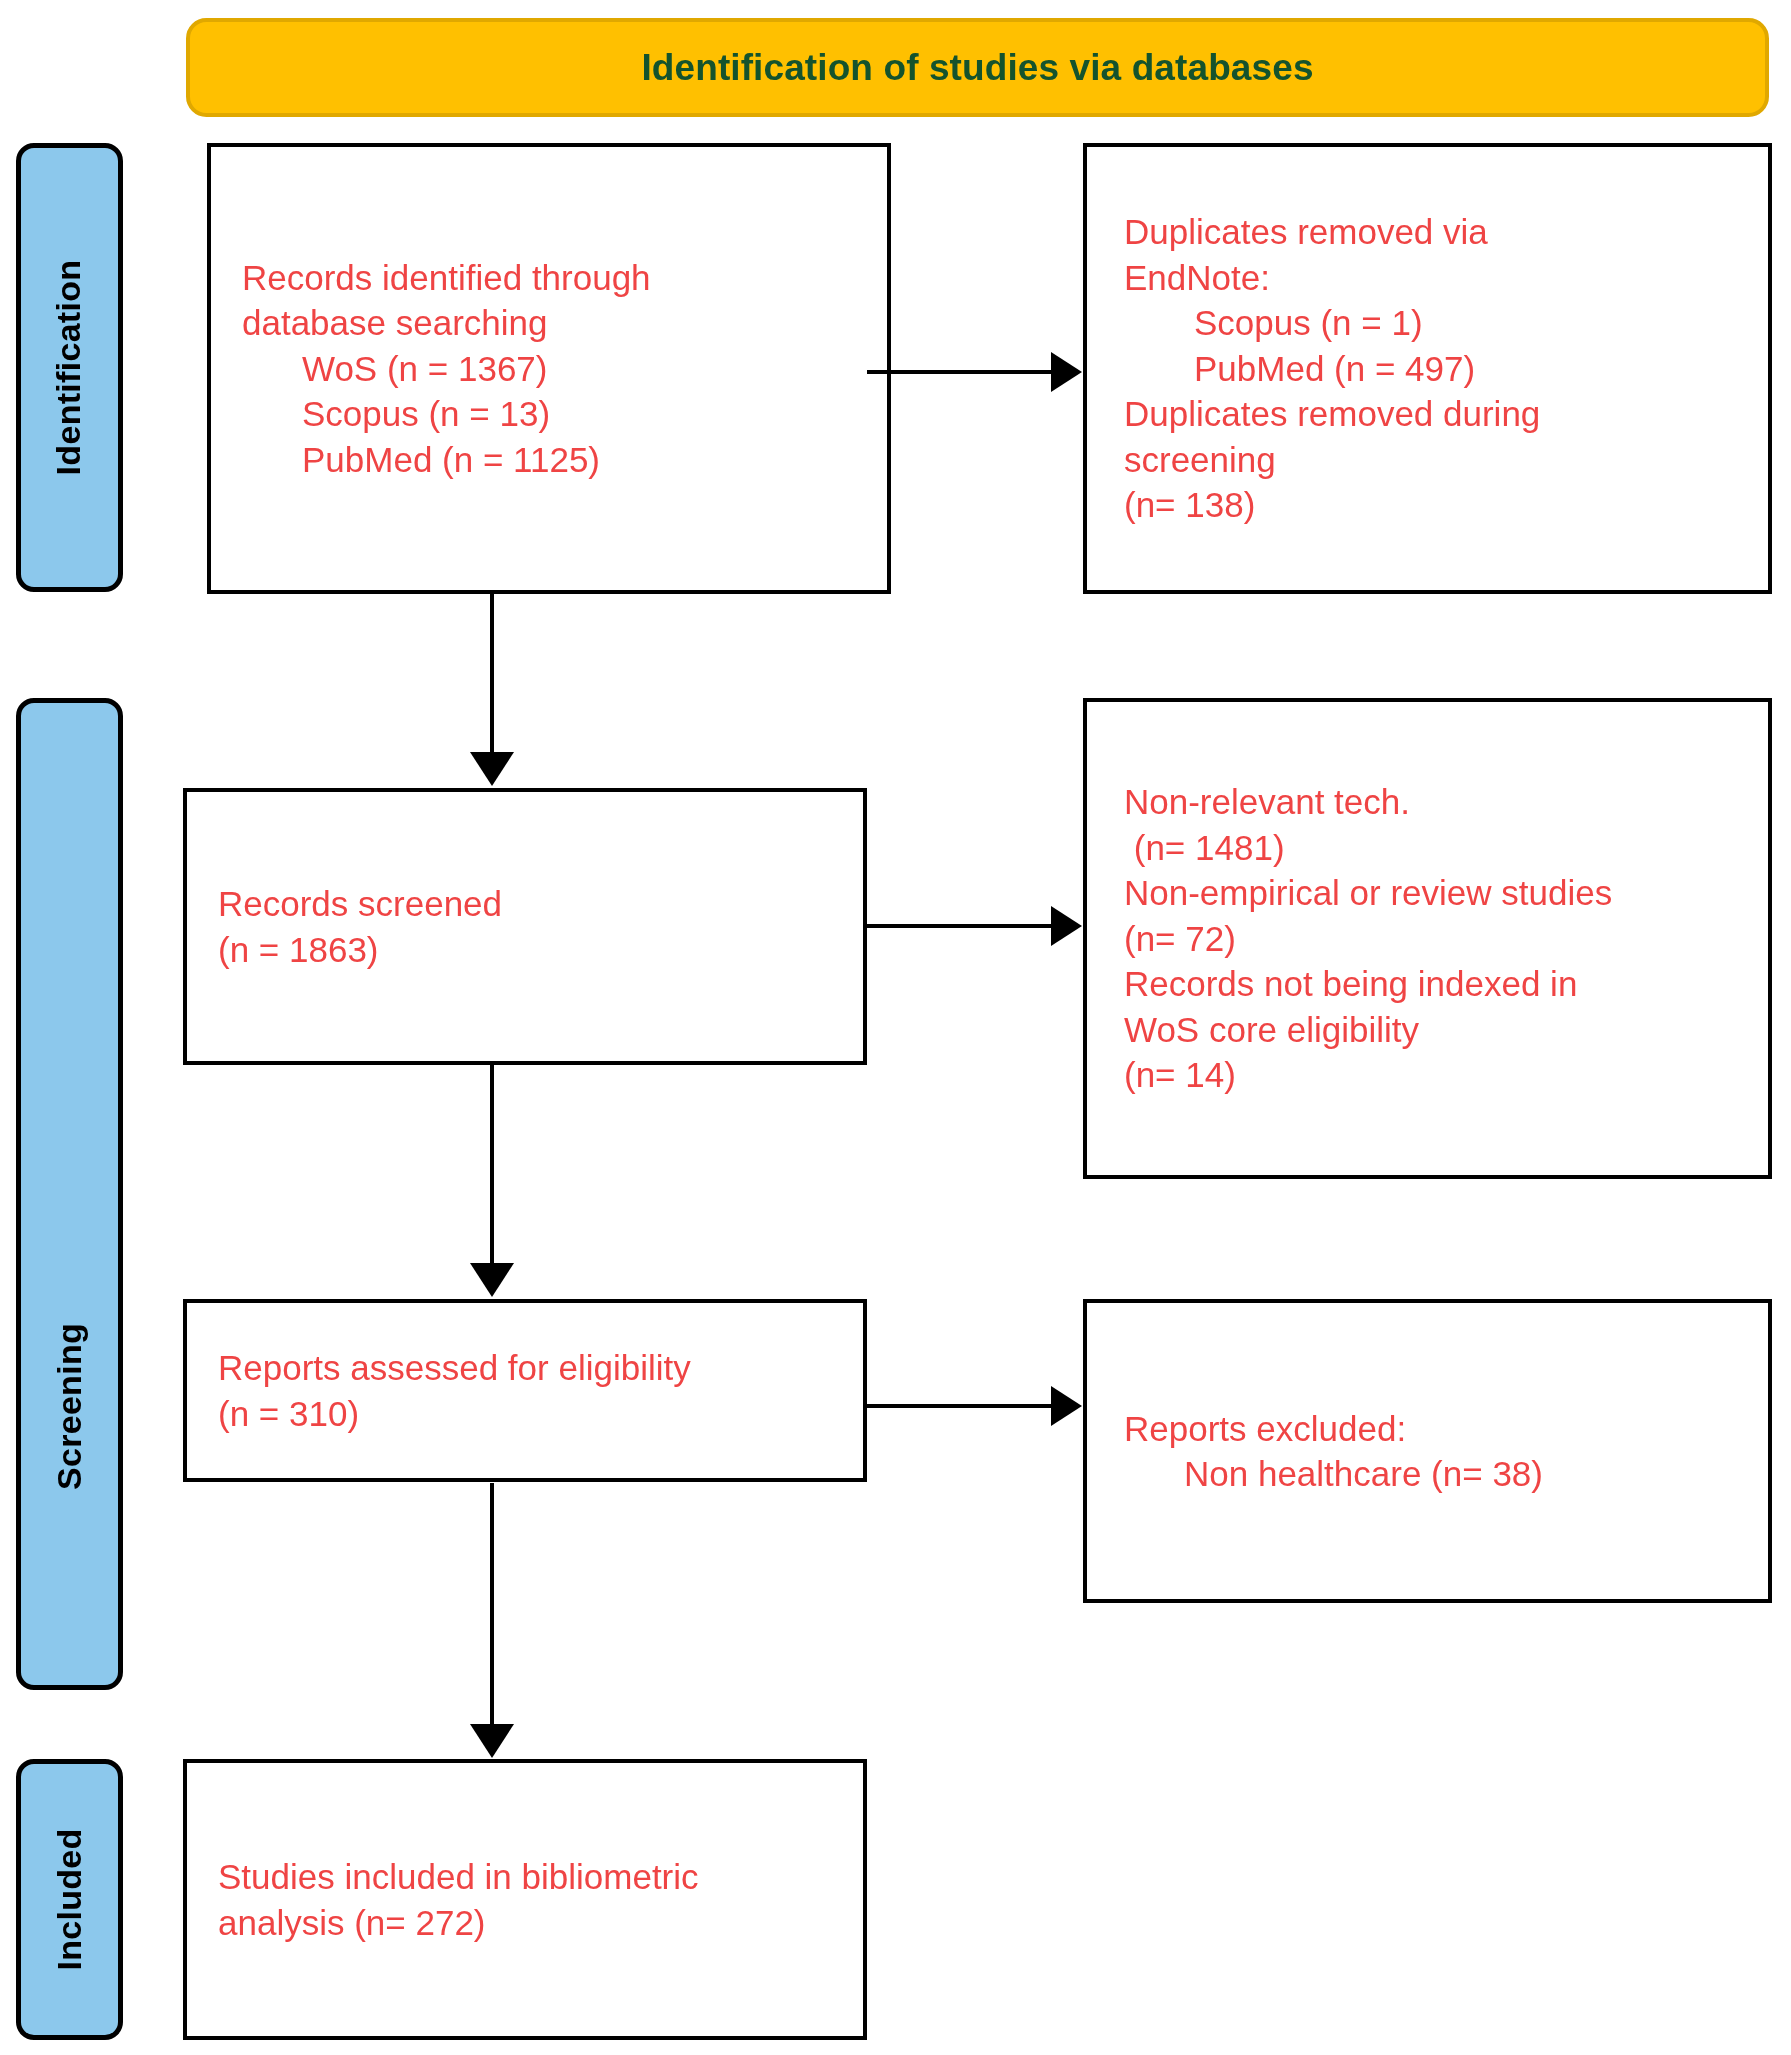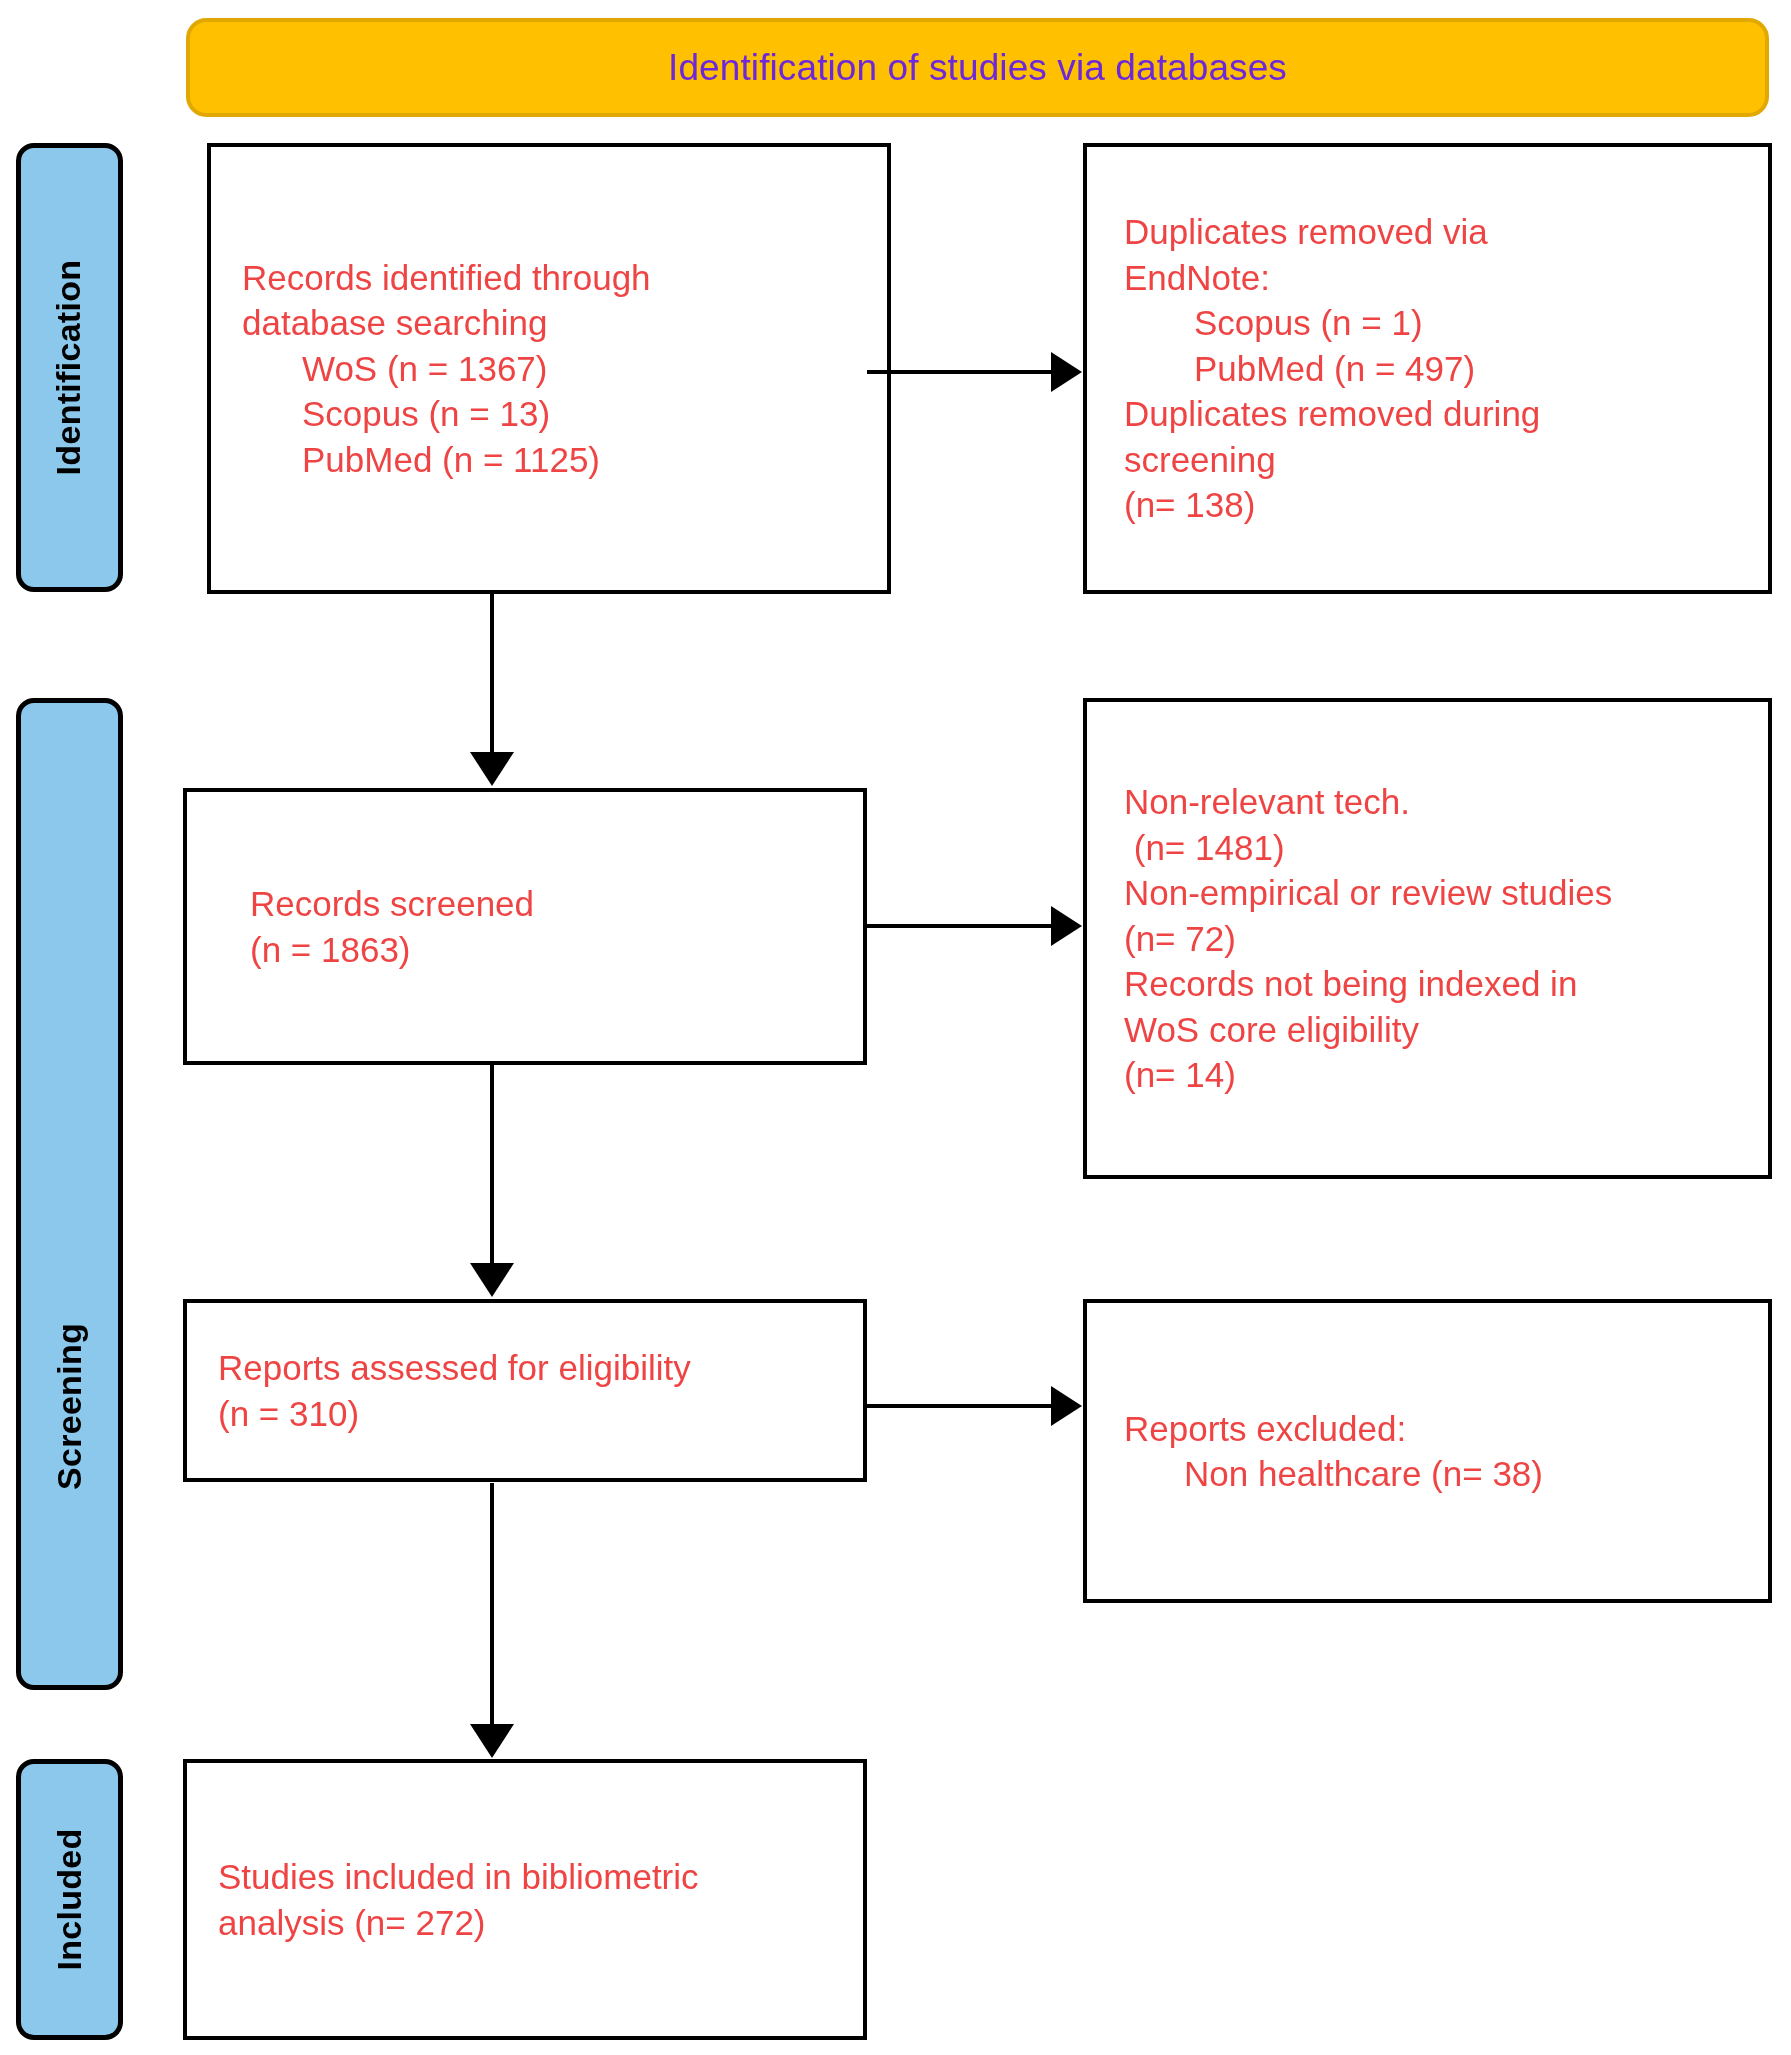--- a/index.html
+++ b/index.html
@@ -29,22 +29,22 @@
     background: #FFC000;
     border: 4.2px solid #E0A800;
     border-radius: 20.4px;
     box-sizing: border-box;
     display: flex;
     align-items: center;
     justify-content: center;
   }
   .banner-title {
     font-size: 37px;
-    font-weight: normal;
-    color: #6d28d9;
+    font-weight: bold;
+    color: #14532d;
     letter-spacing: 0.1px;
     white-space: nowrap;
   }
 
   
   .stage {
     position: absolute;
     background: #8CC8EC;
     border: 5.4px solid #000000;
     border-radius: 18px;
@@ -93,21 +93,21 @@
     line-height: 1.30;
     color: #ef4444;
     white-space: pre-wrap;
   }
   .indent1 { padding-left: 60px; }
   .indent2 { padding-left: 70px; }
 
   
   .box-identified  { left: 183px;  top: 143px;  width: 684px; height: 451px; margin-left: 24px; }
   .box-duplicates  { left: 1083px; top: 143px;  width: 689px; height: 451px; }
-  .box-screened    { left: 183px;  top: 788px; width: 684px; height: 277px; padding-left: 32px; }
+  .box-screened    { left: 183px;  top: 788px; width: 684px; height: 277px; }
   .box-excl-screen { left: 1083px; top: 698px; width: 689px; height: 481px; }
   .box-eligibility { left: 183px;  top: 1299px; width: 684px; height: 183px; }
   .box-excl-report { left: 1083px; top: 1299px; width: 689px; height: 304px; }
   .box-included    { left: 183px;  top: 1759px; width: 684px; height: 281px; }
 
   .box-duplicates .fbox-inner,
   .box-excl-screen .fbox-inner,
   .box-excl-report .fbox-inner { padding-left: 37px; }
 
   

